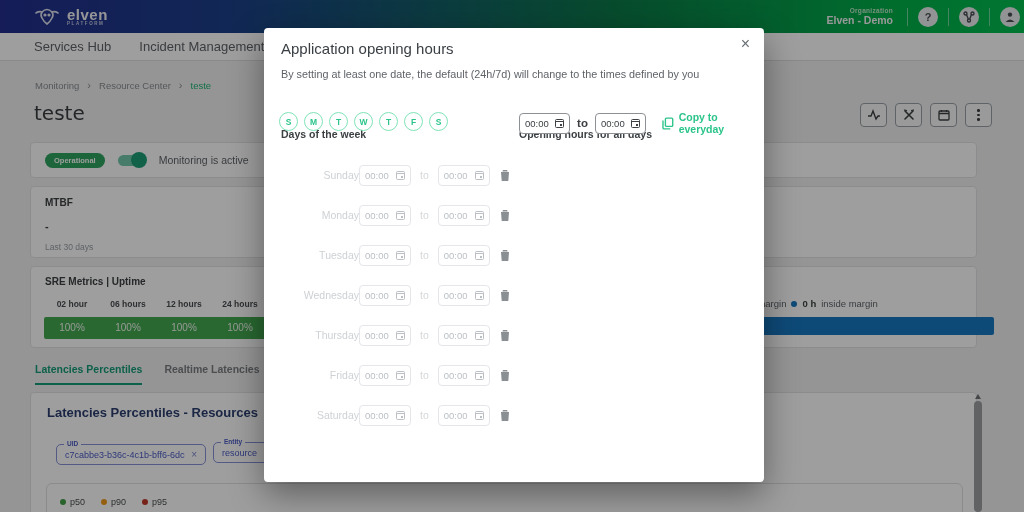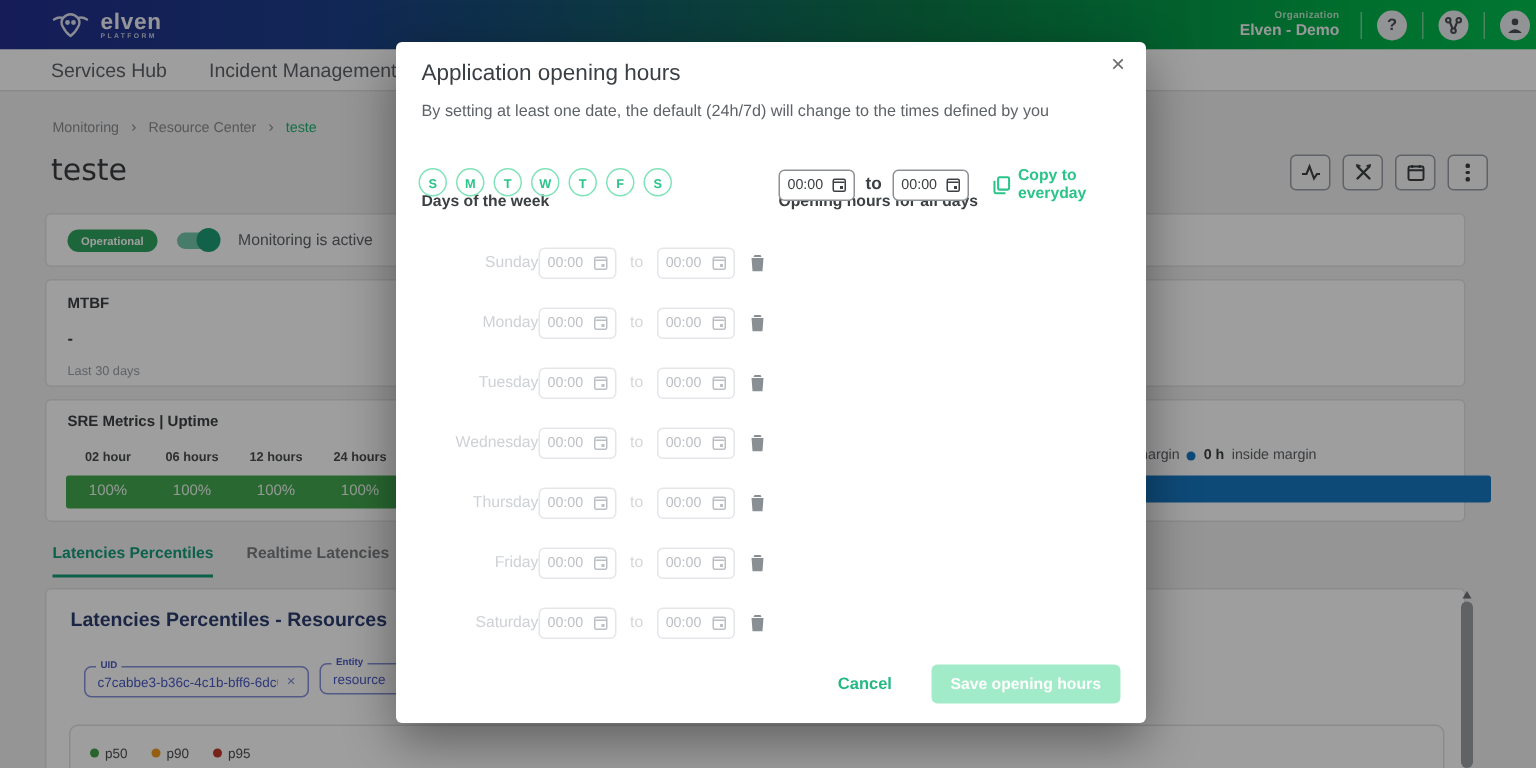--- a/index.html
+++ b/index.html
@@ -448,19 +448,15 @@
           <span>00:00</span>
           <span class="cal"></span>
         </span>
       <span class="trash">
           <svg width="10" height="12" viewBox="0 0 10 12" fill="#8a8f94">
             <path d="M1 3 h8 l-.7 9 h-6.6 Z M3 1 h4 l.7 1.4 H2.3 Z"></path>
           </svg>
         </span>
     </div>
 
-    <div class="m-footer">
-      <span class="cancel-btn">Cancel</span>
-      <button class="save-btn">Save opening hours</button>
-    </div>
   </div>
 
 </div>
 
 </body></html>

